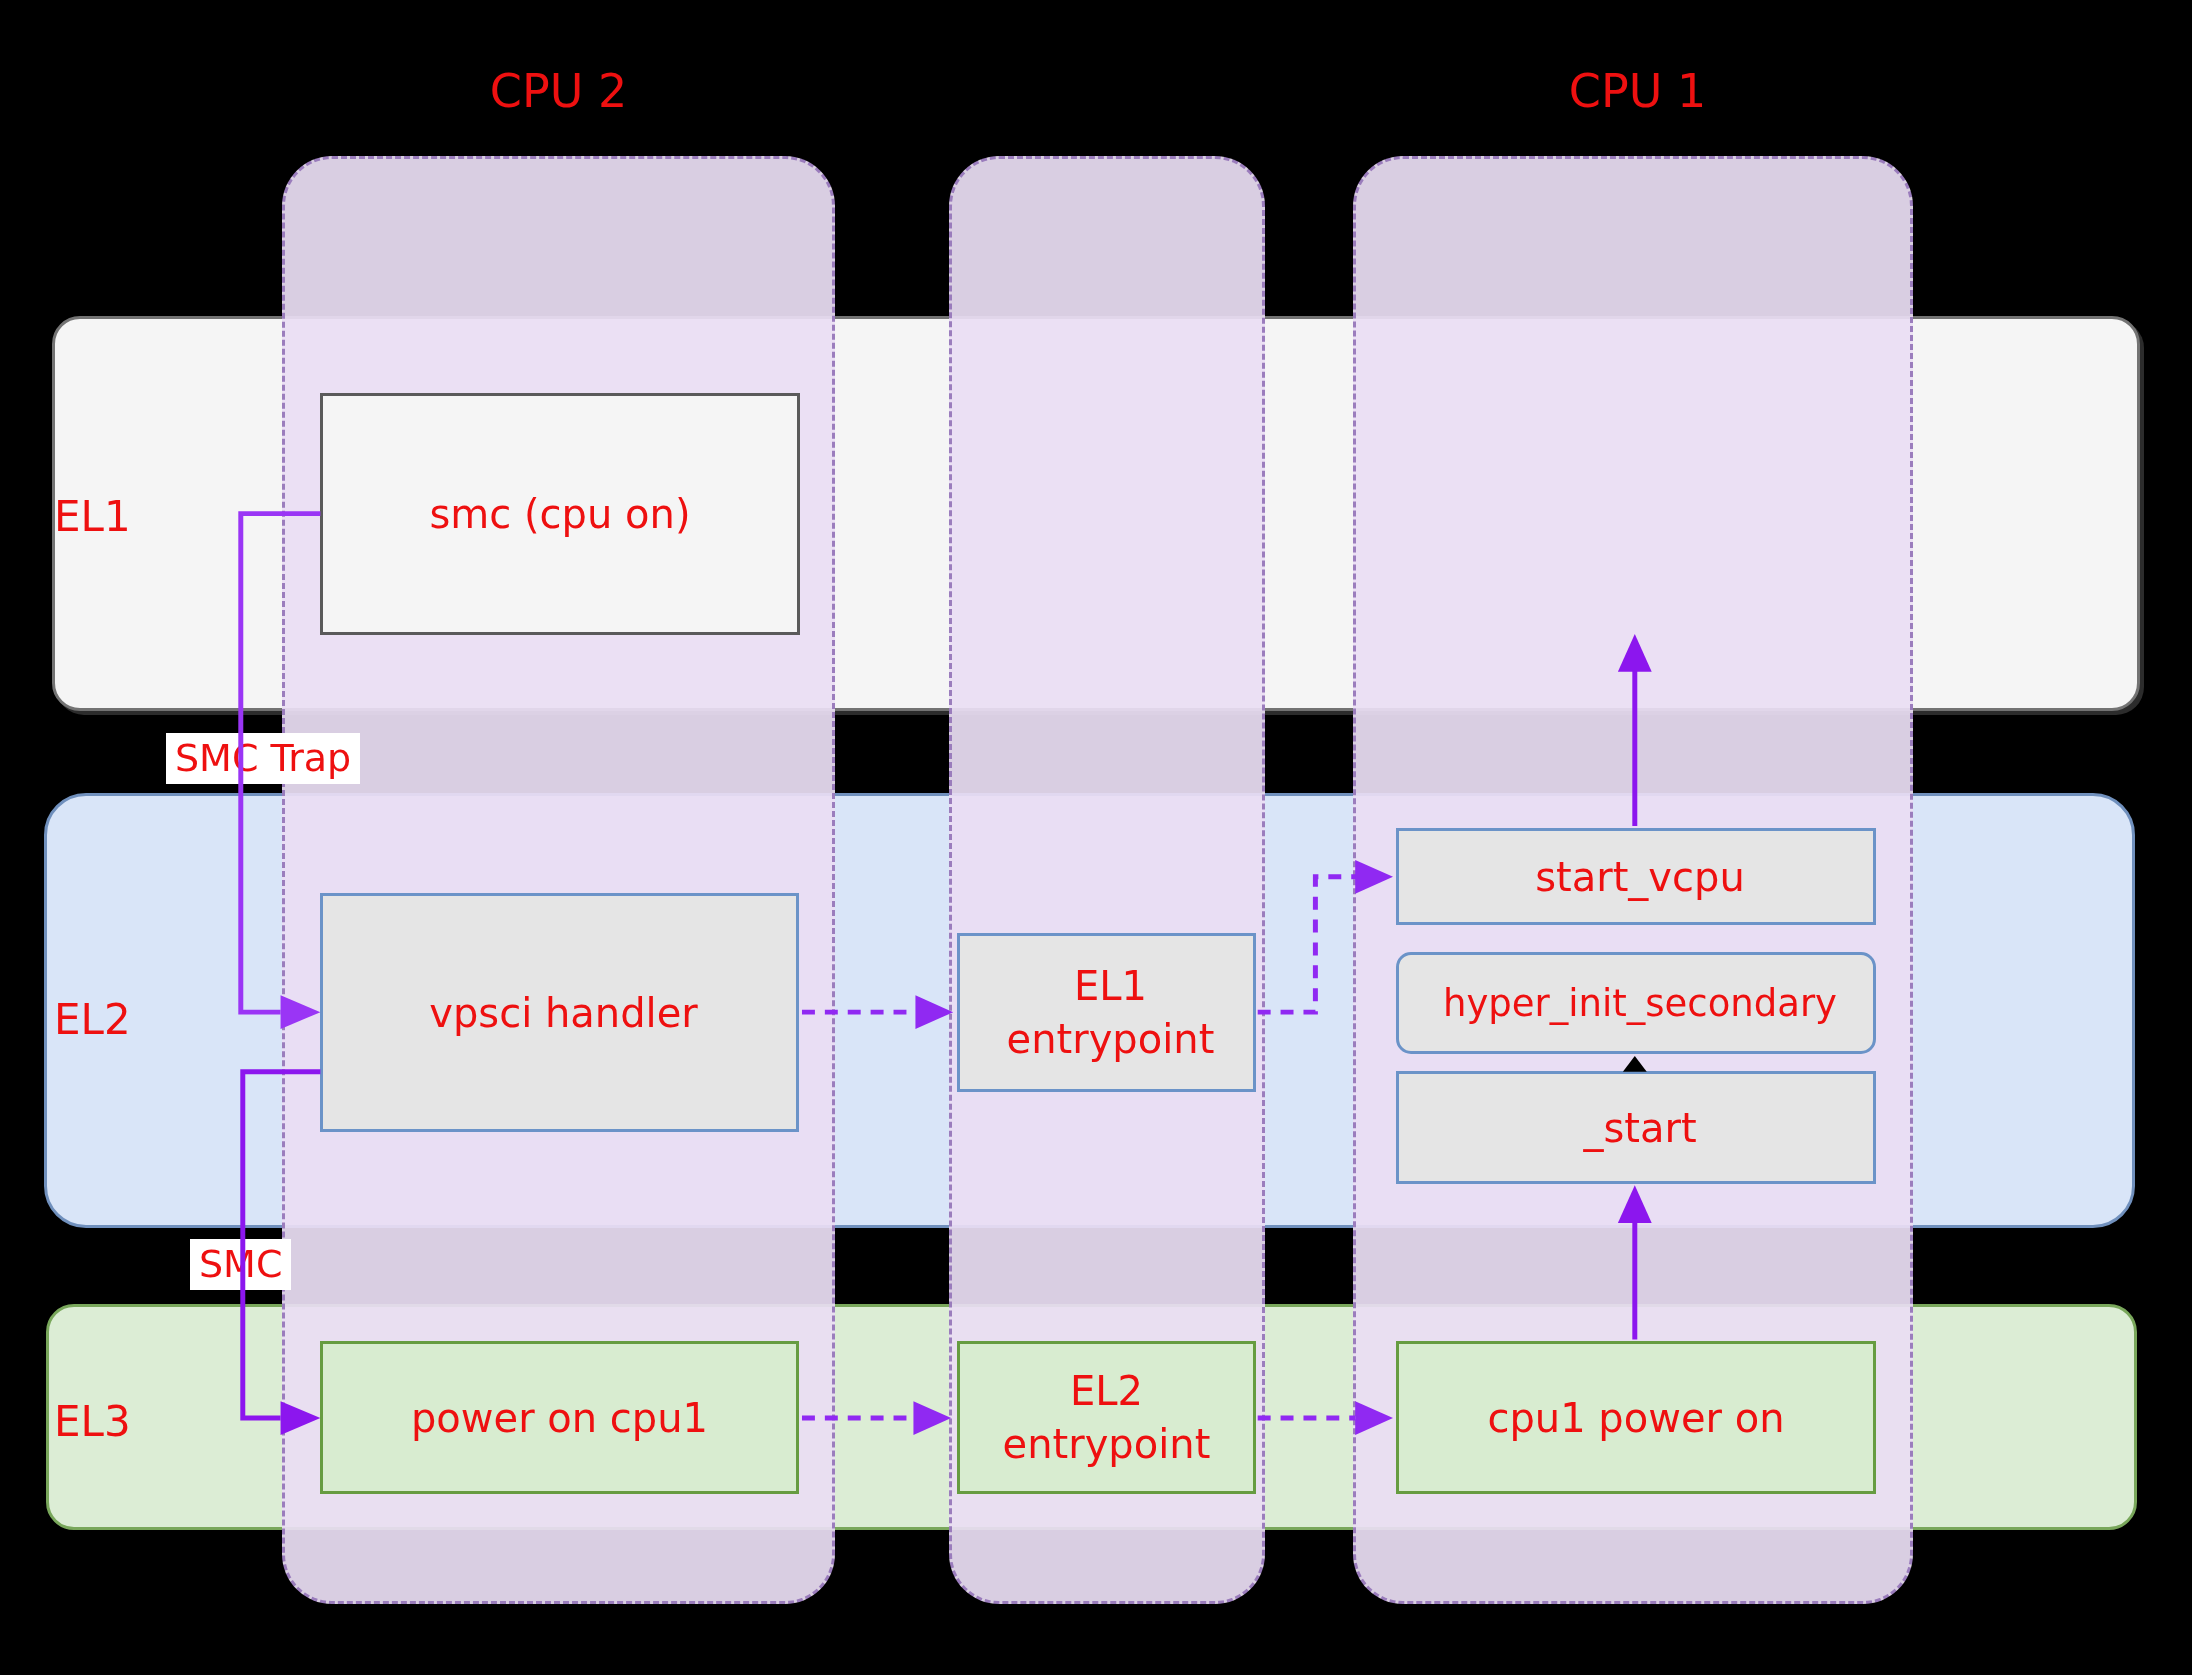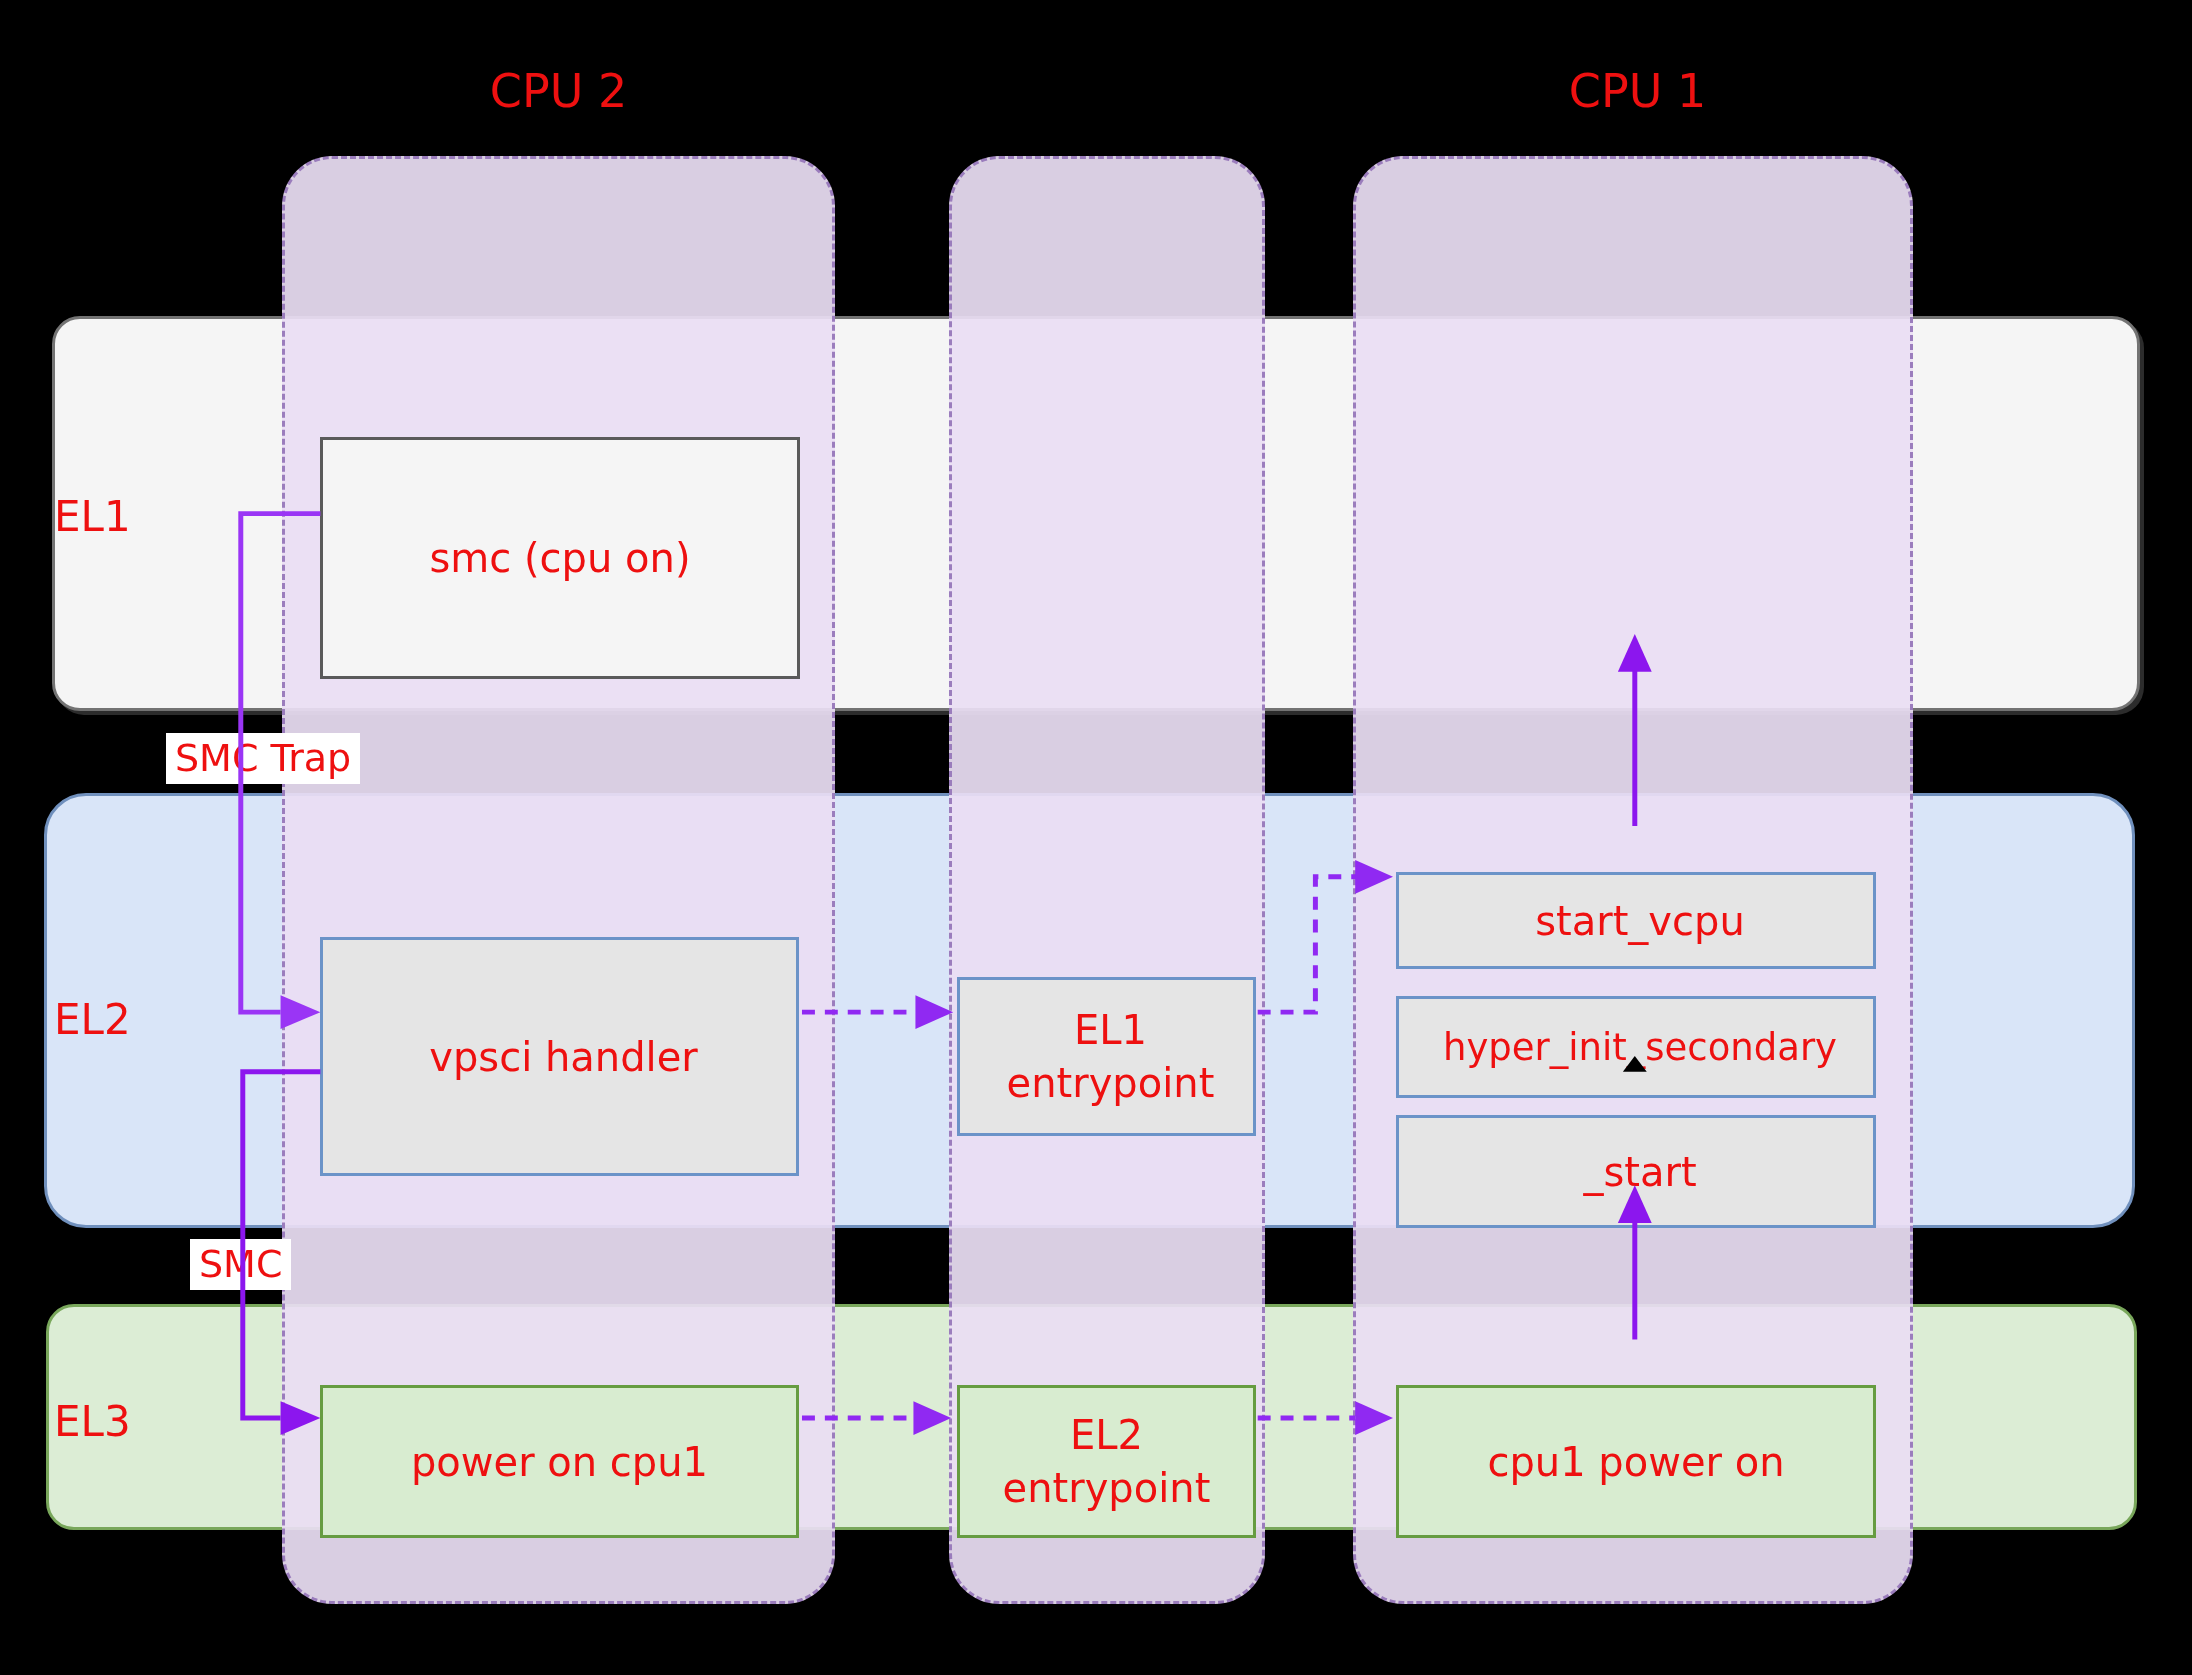--- a/index.html
+++ b/index.html
@@ -25,30 +25,30 @@
           top: 156px; height: 1448px;
           background: rgba(233,222,243,0.93);
           border: 3px dashed rgba(151,120,186,0.95);
           border-radius: 50px; }
   .lane-cpu0 { left: 282px;  width: 553px; }
   .lane-mid  { left: 949px;  width: 316px; }
   .lane-cpu1 { left: 1353px; width: 560px; }
   
   .node { position: absolute; z-index: 3; box-sizing: border-box;
           display: flex; flex-direction: column; align-items: center; justify-content: center;
-          color: #ee1010; font-size: 40px; white-space: nowrap; text-align: center; margin-top: 44px; }
+          color: #ee1010; font-size: 40px; white-space: nowrap; text-align: center; }
   .node-gray  { background: #f5f5f5; border: 3px solid #5a5a5a; }
   .node-blue  { background: #e5e5e5; border: 3px solid #6b93c8; padding-left: 8px; }
   .node-green { background: #d8ecd0; border: 3px solid #669c41; }
   .n-smc      { left: 320px;  top: 393px;  width: 480px; height: 242px; }
   .n-vmsec    { left: 1394px; top: 393px;  width: 480px; height: 240px; }
   .n-vpsci    { left: 320px;  top: 893px;  width: 479px; height: 239px; }
   .n-el1ep    { left: 957px;  top: 933px;  width: 299px; height: 159px; line-height: 1.32; }
   .n-startvcpu{ left: 1396px; top: 828px;  width: 480px; height: 97px; }
-  .n-hyper    { left: 1396px; top: 952px;  width: 480px; height: 102px; font-size: 37px; }
+  .n-hyper    { left: 1396px; top: 952px;  width: 480px; height: 102px; font-size: 37px; border-radius: 15px; }
   .n-start    { left: 1396px; top: 1071px; width: 480px; height: 113px; }
   .n-poweron  { left: 320px;  top: 1341px; width: 479px; height: 153px; }
   .n-el2ep    { left: 957px;  top: 1341px; width: 299px; height: 153px; line-height: 1.32; }
   .n-cpu1pwr  { left: 1396px; top: 1341px; width: 480px; height: 153px; }
   
   .cpu-title { position: absolute; z-index: 5; width: 299px; top: 64px;
                color: #ee1010; font-size: 46px; text-align: center; }
   .t-cpu0 { left: 409px; }
   .t-cpu1 { left: 1488px; }
   .el-label { position: absolute; z-index: 5; left: 54px; width: 129px;

